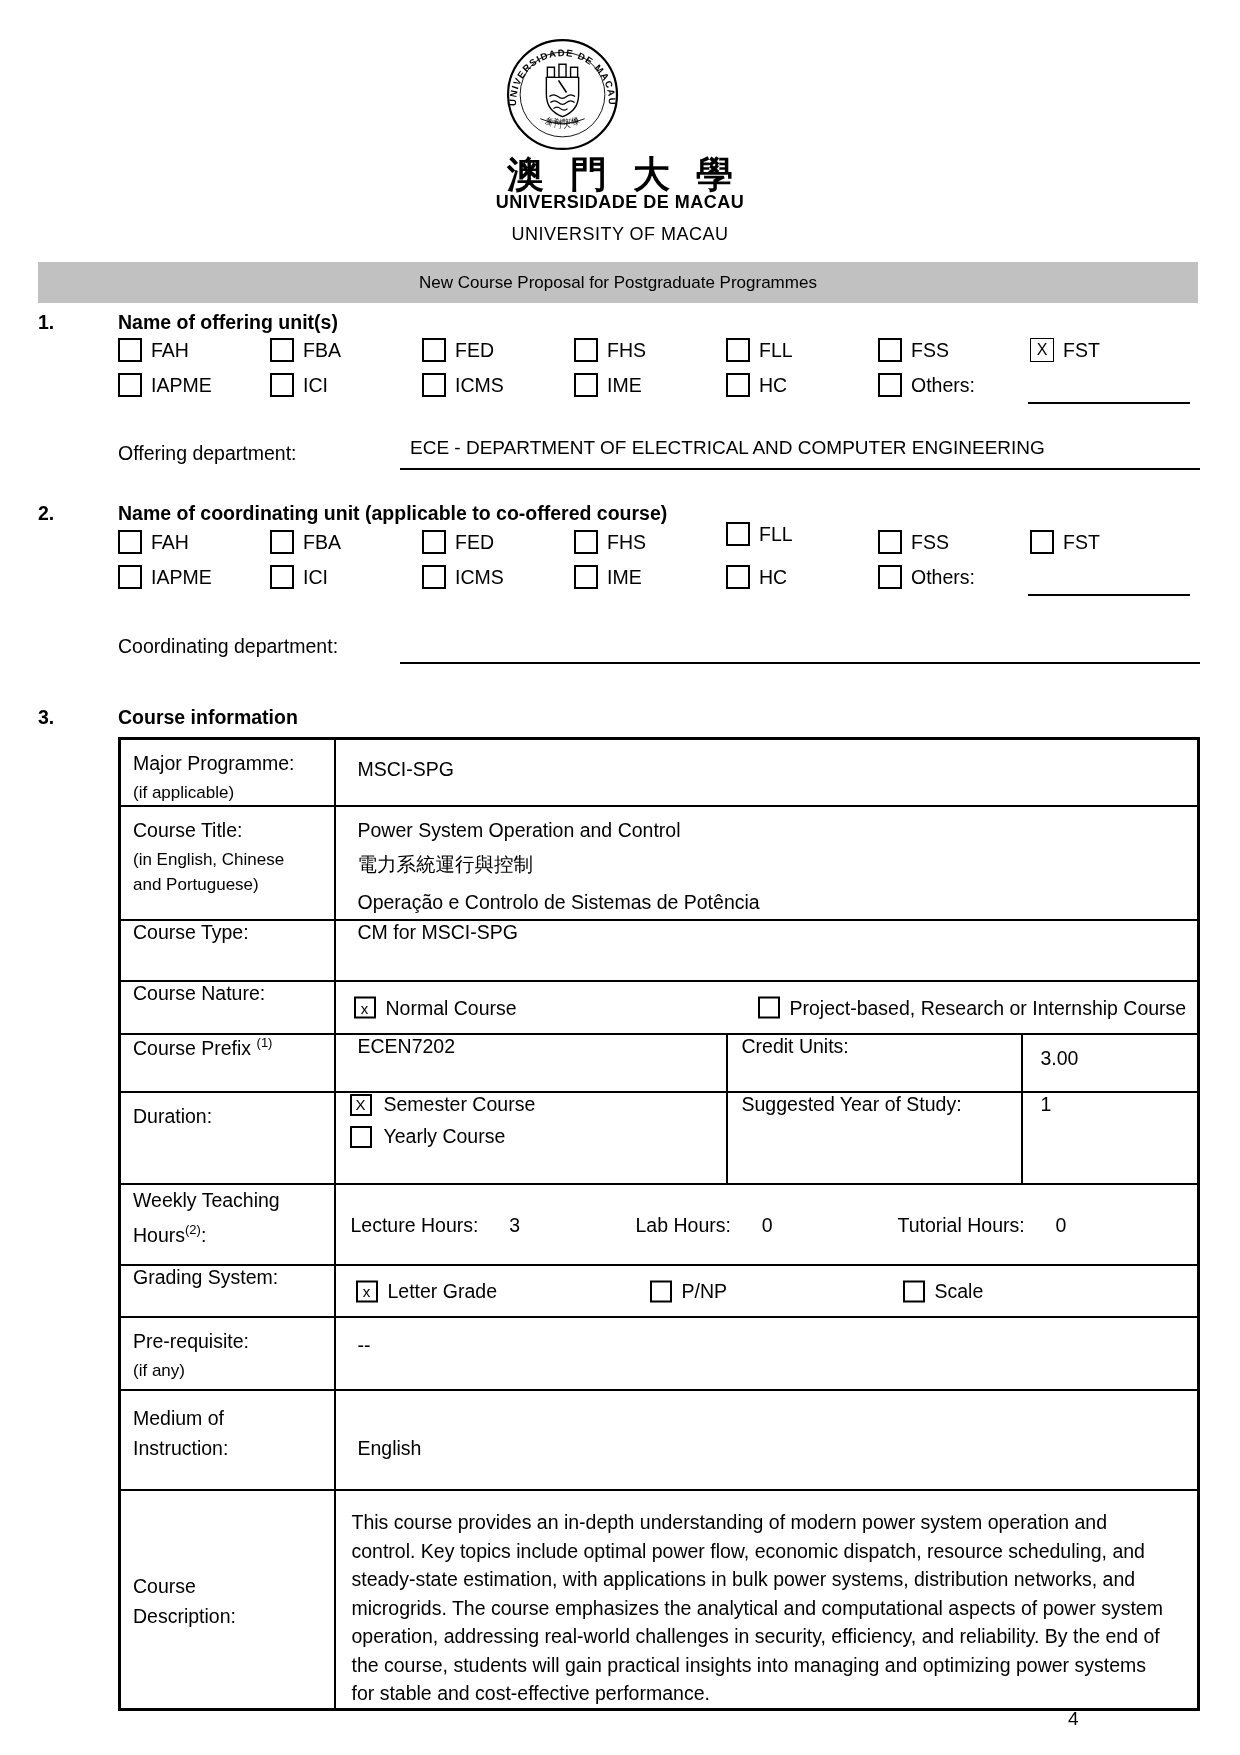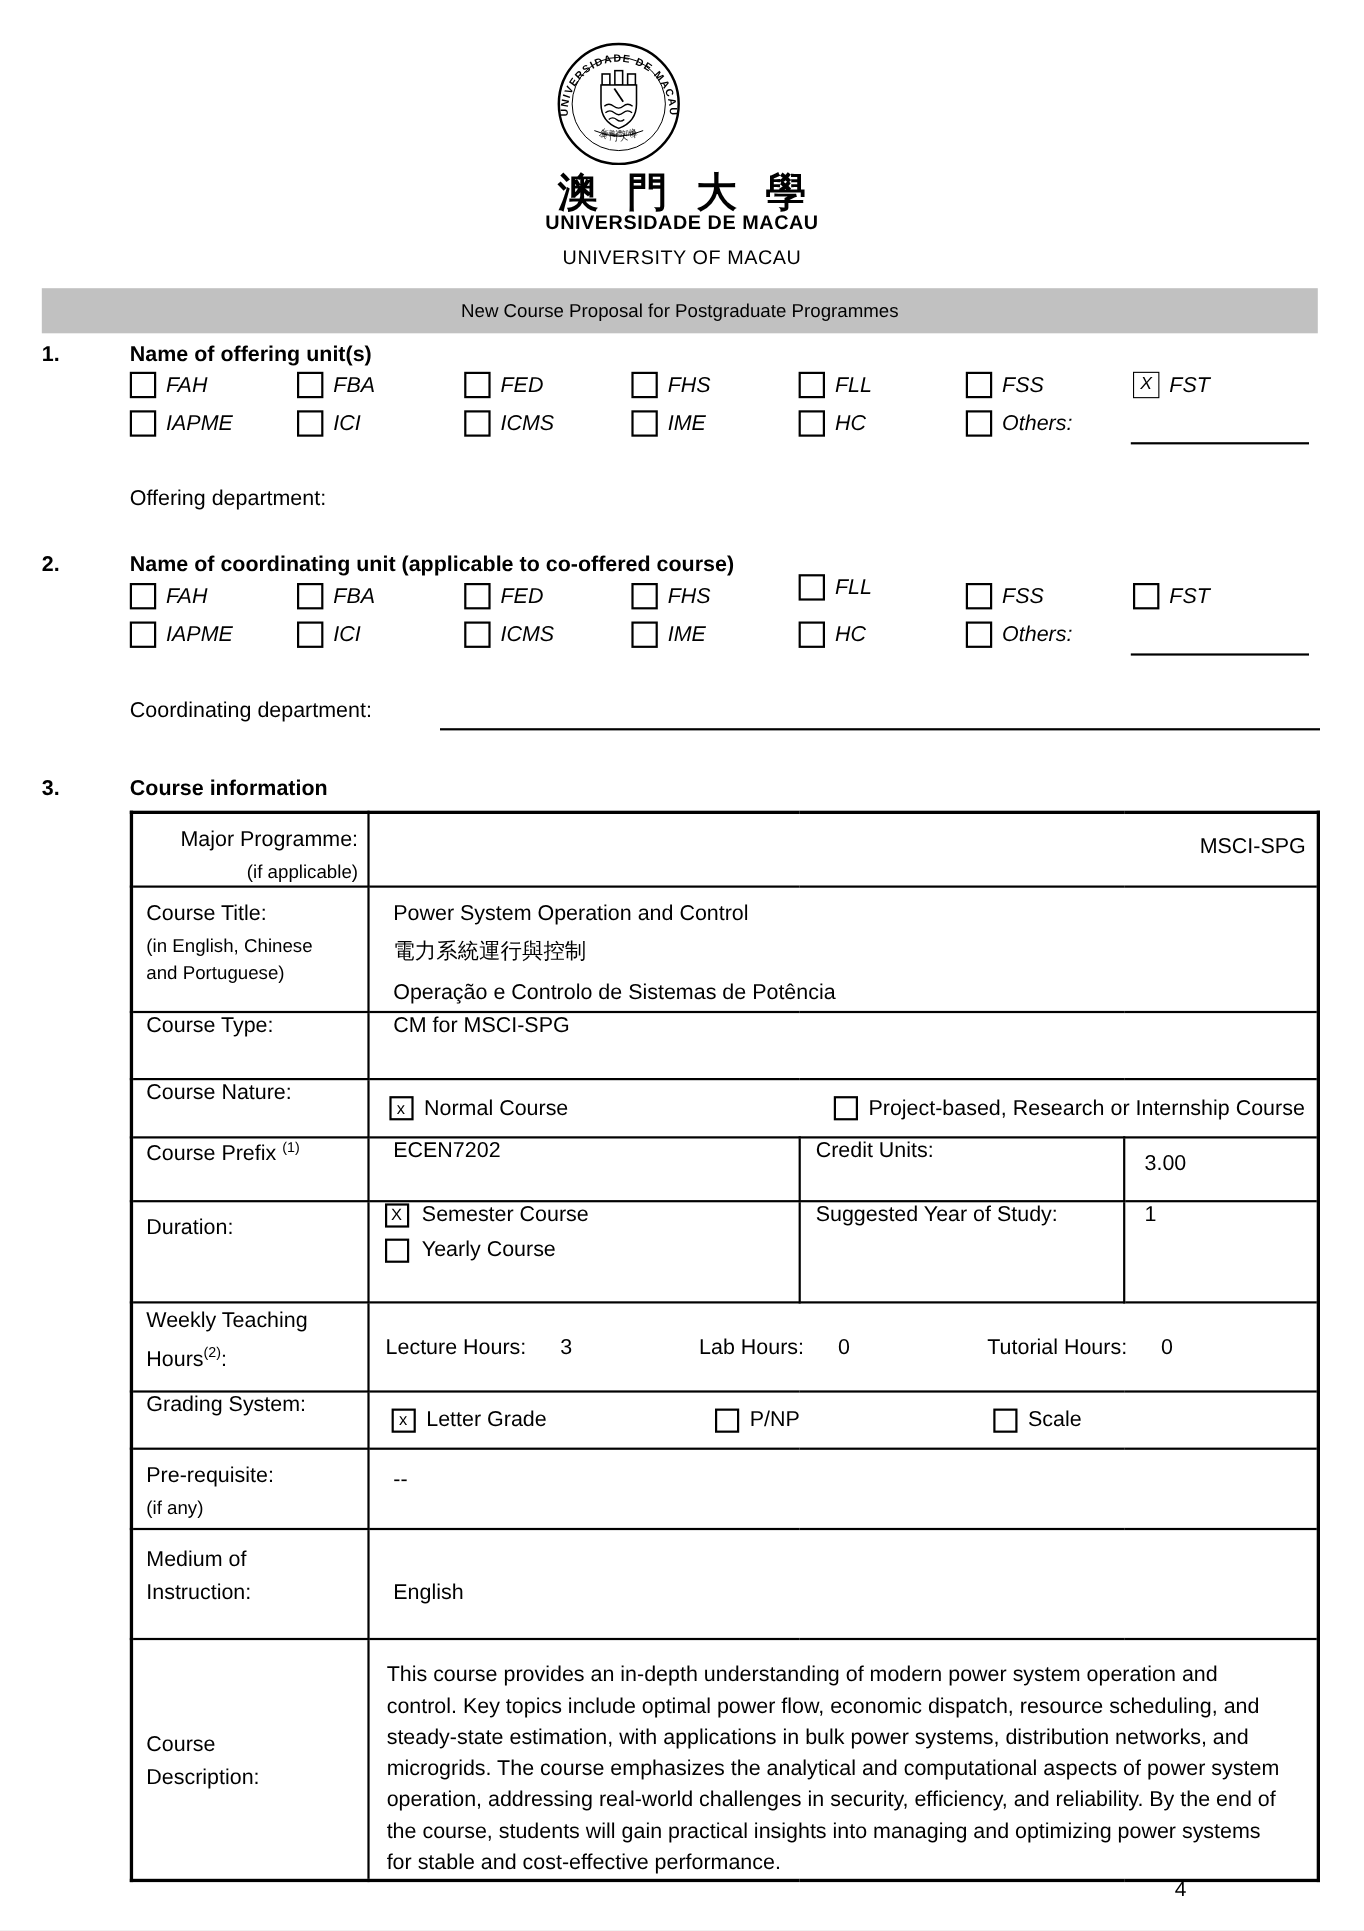--- a/index.html
+++ b/index.html
@@ -15,21 +15,21 @@
     font-family:"DejaVu Serif",serif; font-weight:bold; font-size:37px; letter-spacing:26px; text-indent:26px; }
   .pt-name { position:absolute; left:0; top:192px; width:100%; text-align:center; font-weight:bold; font-size:18px; letter-spacing:.5px; }
   .en-name { position:absolute; left:0; top:224px; width:100%; text-align:center; font-weight:normal; font-size:18px; letter-spacing:.5px; }
   
   .band { position:absolute; left:38px; top:262px; width:1160px; height:41px;
     background:#c1c1c1; text-align:center; font-size:17px; line-height:41px; }
   
   .secnum { position:absolute; left:38px; font-weight:bold; font-size:19.5px; }
   .sectitle { position:absolute; left:118px; font-weight:bold; font-size:19.5px; }
   .unit-row { position:absolute; left:118px; width:1090px; height:30px; }
-  .unit { position:absolute; top:0; display:inline-flex; align-items:center; gap:9px; font-size:19.5px;font-style:italic; }
+  .unit { position:absolute; top:0; display:inline-flex; align-items:center; gap:9px; font-size:19.5px; }
   .unit.raised { top:-8px; }
   .box { width:24px; height:24px; border:2.5px solid #000; background:#fff; display:inline-flex;
     align-items:center; justify-content:center; font-size:16px; line-height:1; flex:none; }
   .box.checked { border-width:1.5px; }
   .box.sm { width:22px; height:22px; border-width:2px; font-size:15px; }
   .uline { position:absolute; border-bottom:2px solid #000; }
   .dept-label { position:absolute; left:118px; font-size:19.5px; }
   .dept-line { position:absolute; left:400px; width:800px; height:33px; border-bottom:2px solid #000;
     font-size:19px; padding-left:10px; }
   
@@ -151,20 +151,21 @@
         <span>HC</span>
       </span>
     <span class="unit" style="left:760px">
         <span class="box"></span>
         <span>Others:</span>
       </span>
   </div>
   <div class="uline" style="left:1028px; top:372px; width:162px; height:32px;"></div>
 
   <div class="dept-label" style="top:442px;">Offering department:</div>
+  <div class="dept-line" style="top:437px;">ECE - DEPARTMENT OF ELECTRICAL AND COMPUTER ENGINEERING</div>
 
   <div class="secnum" style="top:502px;">2.</div>
   <div class="sectitle" style="top:502px;">Name of coordinating unit (applicable to co-offered course)</div>
 
   <div class="unit-row" style="top:530px;">
     <span class="unit" style="left:0px">
         <span class="box"></span>
         <span>FAH</span>
       </span>
     <span class="unit" style="left:152px">
@@ -229,21 +230,21 @@
 
   <table class="info">
     <colgroup>
         <col style="width:215px">
         <col style="width:392px">
         <col style="width:295px">
         <col style="width:177px">
       </colgroup>
 
     <tbody>
-        <tr style="height:64px;text-align:right;">
+        <tr style="height:64px;">
       <td class="lbl">
         <div>Major Programme:</div>
         <div class="note">(if applicable)</div>
       </td>
       <td colspan="3" style="padding:18px 10px 0 22px;">MSCI-SPG</td>
     </tr>
 
     <tr style="height:114px;">
       <td class="lbl">
         <div>Course Title:</div>

